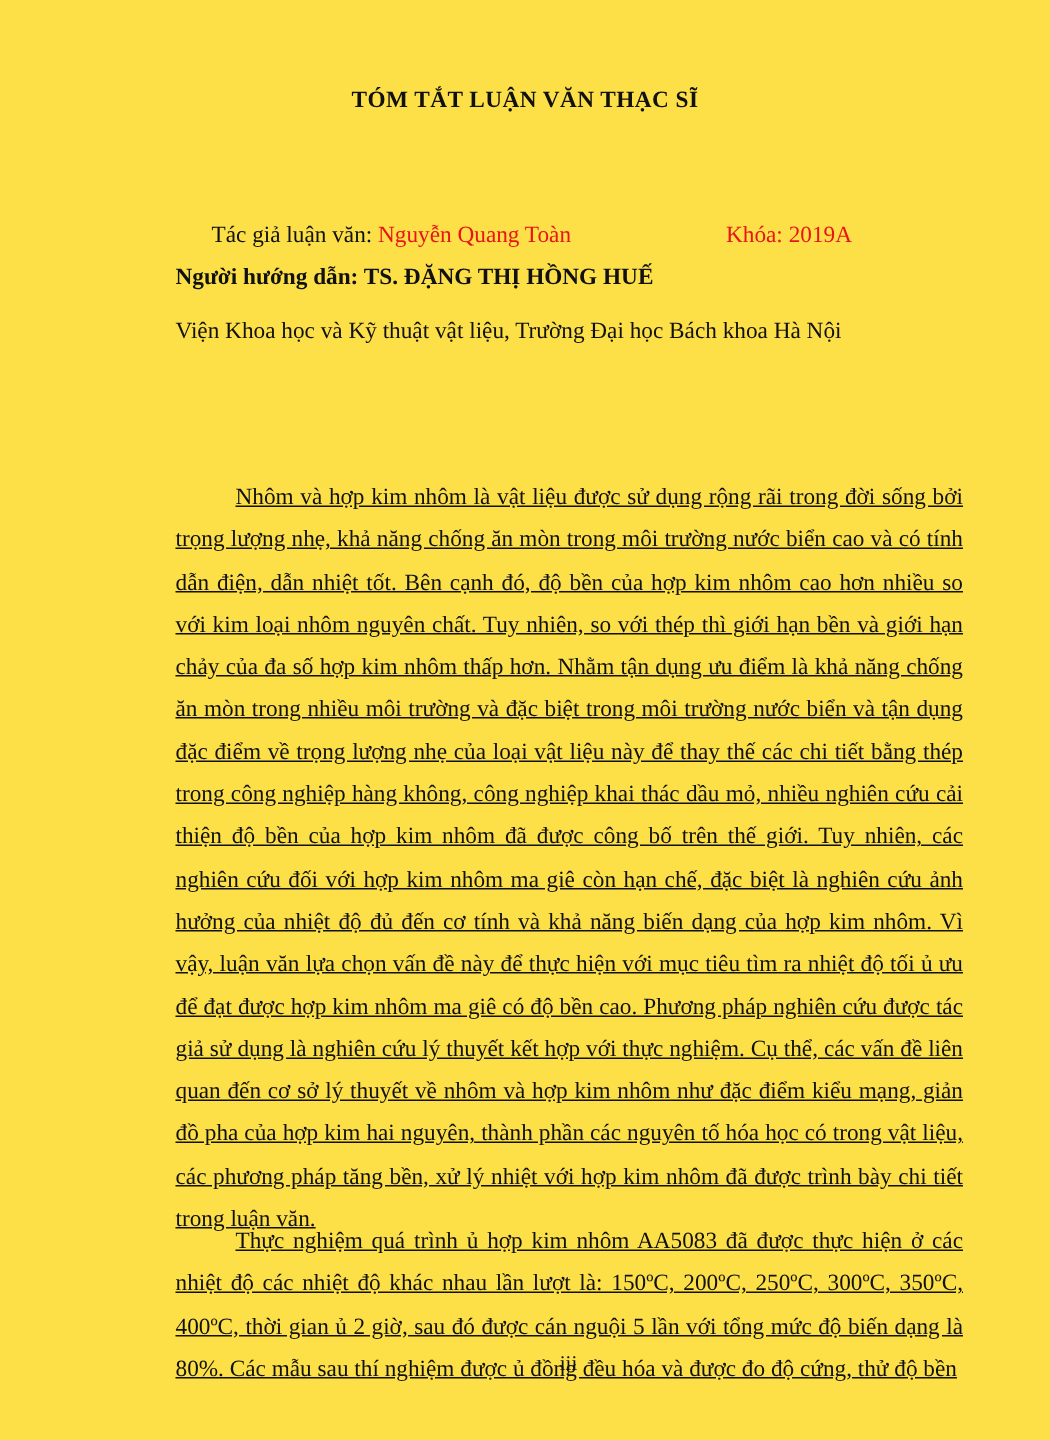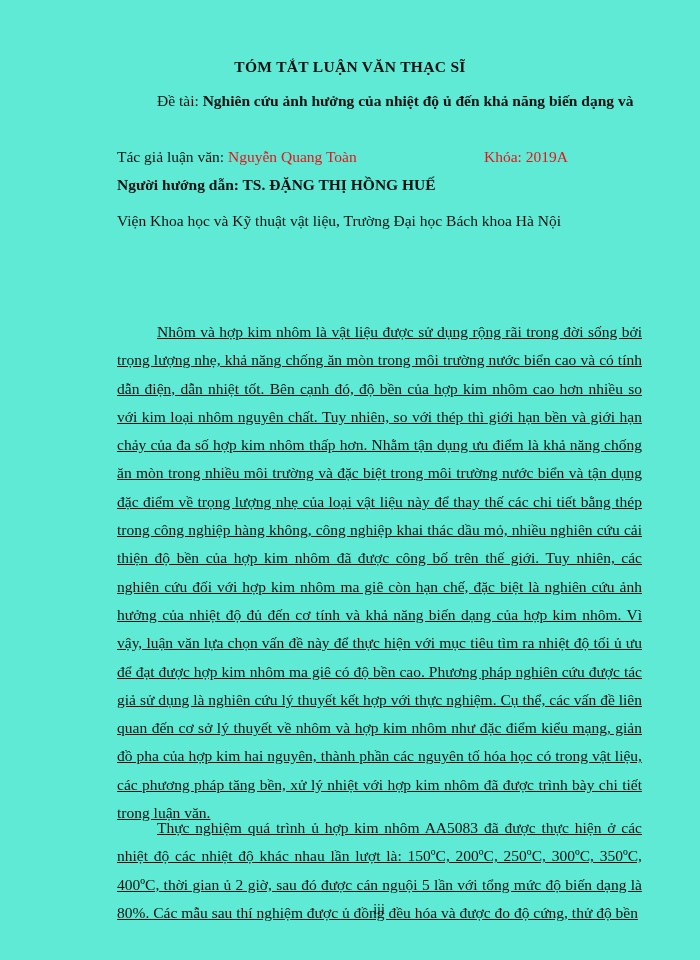--- a/index.html
+++ b/index.html
@@ -1,39 +1,35 @@
 <!DOCTYPE html>
 <html><head>
 <meta charset="utf-8">
 <style>
   html, body { margin: 0; padding: 0; background: #ffffff; }
   body { width: 700px; height: 960px; position: relative; overflow: hidden;
          font-family: "Liberation Serif", "DejaVu Serif", serif; color: #111; }
-  .page { position: absolute; left: 0; top: 0; width: 700px; height: 960px; background: #5eead4; }
+  .page { position: absolute; left: 0; top: 0; width: 700px; height: 960px; background: #fde047; }
   .title { position: absolute; top: 58px; left: 0; width: 700px; text-align: center;
            font-weight: bold; font-size: 15.5px; letter-spacing: 0.3px; }
   .line { position: absolute; left: 117px; font-size: 15.5px; white-space: nowrap; }
   .red { color: #e8141a; }
   .bold { font-weight: bold; }
   .para { position: absolute; left: 117px; width: 525px; font-size: 15.5px;
           line-height: 28.3px; text-align: justify; text-indent: 40px; margin: 0; text-decoration: underline; }
   .pagenum { position: absolute; top: 902px; left: 0; width: 700px; text-align: center; font-size: 14px; margin-left: 29px; }
 </style>
 </head>
 <body>
 
 <div class="page">
   <div class="title">TÓM TẮT LUẬN VĂN THẠC SĨ</div>
 
-  <div class="line" style="top:92px; left:157px;">
-    <span>Đề tài:</span>
-    <span class="bold">Nghiên cứu ảnh hưởng của nhiệt độ ủ đến khả năng biến dạng và</span>
-  </div>
 
-  <div class="line" style="top:148px;">
+  <div class="line" style="top:148px;margin-left:24px;">
     <span>Tác  giả luận văn:</span>
     <span class="red">Nguyễn Quang Toàn</span>
   </div>
   <div class="line red" style="top:148px; left:484px;">Khóa: 2019A</div>
 
   <div class="line" style="top:176px;font-weight:bold;">
     <span>Người hướng dẫn:</span>
     <span>TS. ĐẶNG THỊ HỒNG HUẾ</span>
   </div>
 

